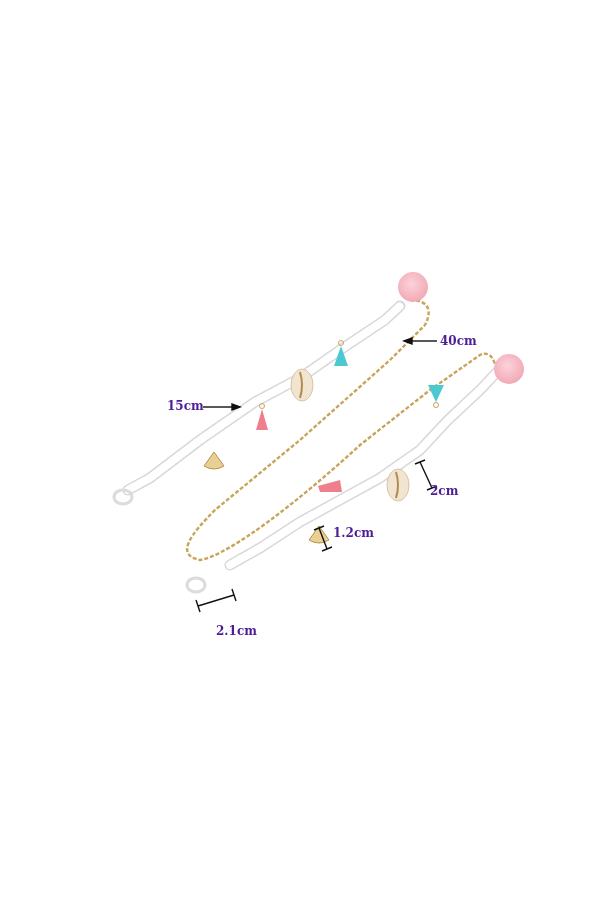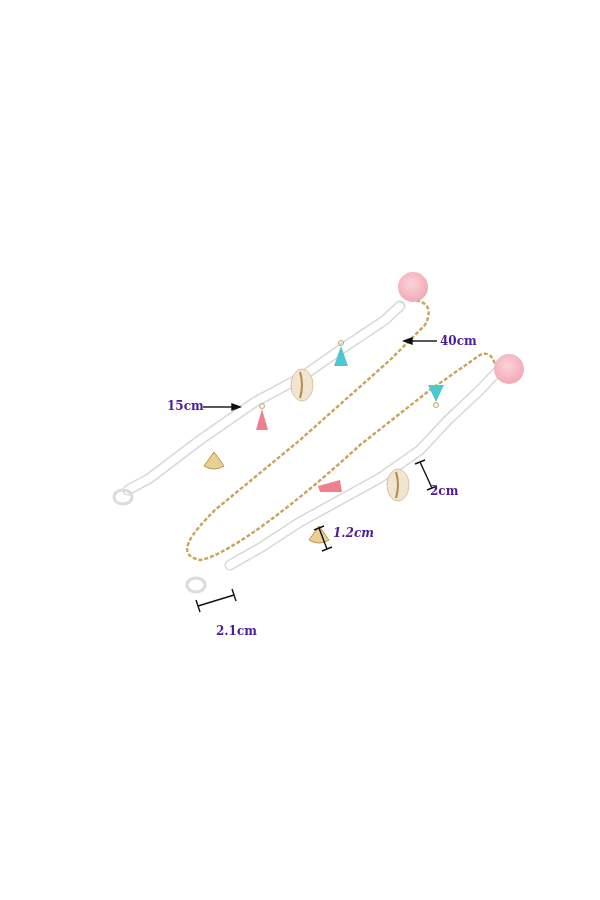--- a/index.html
+++ b/index.html
@@ -89,15 +89,15 @@
         <line x1="322" y1="551" x2="332" y2="547"></line>
       <line x1="198" y1="606" x2="234" y2="595"></line>
         <line x1="196" y1="600" x2="200" y2="612"></line>
         <line x1="232" y1="589" x2="236" y2="601"></line>
     </g>
   </svg>
 
   <span class="label" style="left:167px;top:399px;">15cm</span>
   <span class="label" style="left:440px;top:334px;">40cm</span>
   <span class="label" style="left:430px;top:484px;">2cm</span>
-  <span class="label" style="left:333px;top:526px;font-style:italic;">1.2cm</span>
+  <span class="label" style="left:333px;top:526px;">1.2cm</span>
   <span class="label" style="left:216px;top:609px;margin-top:15px;">2.1cm</span>
 </div>
 
 </body></html>

